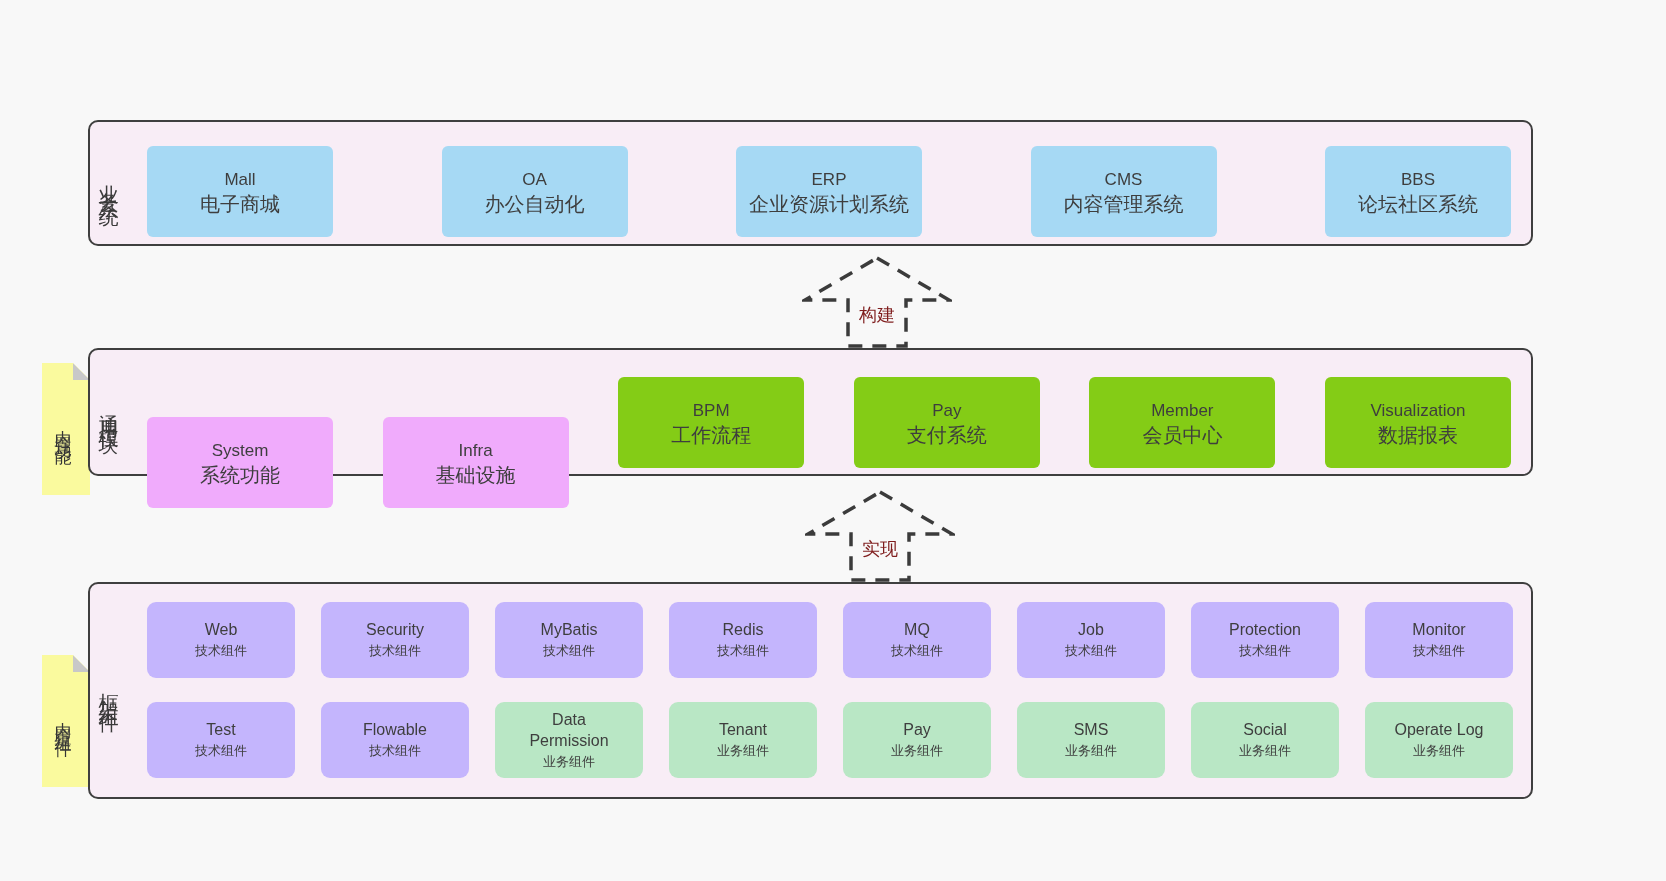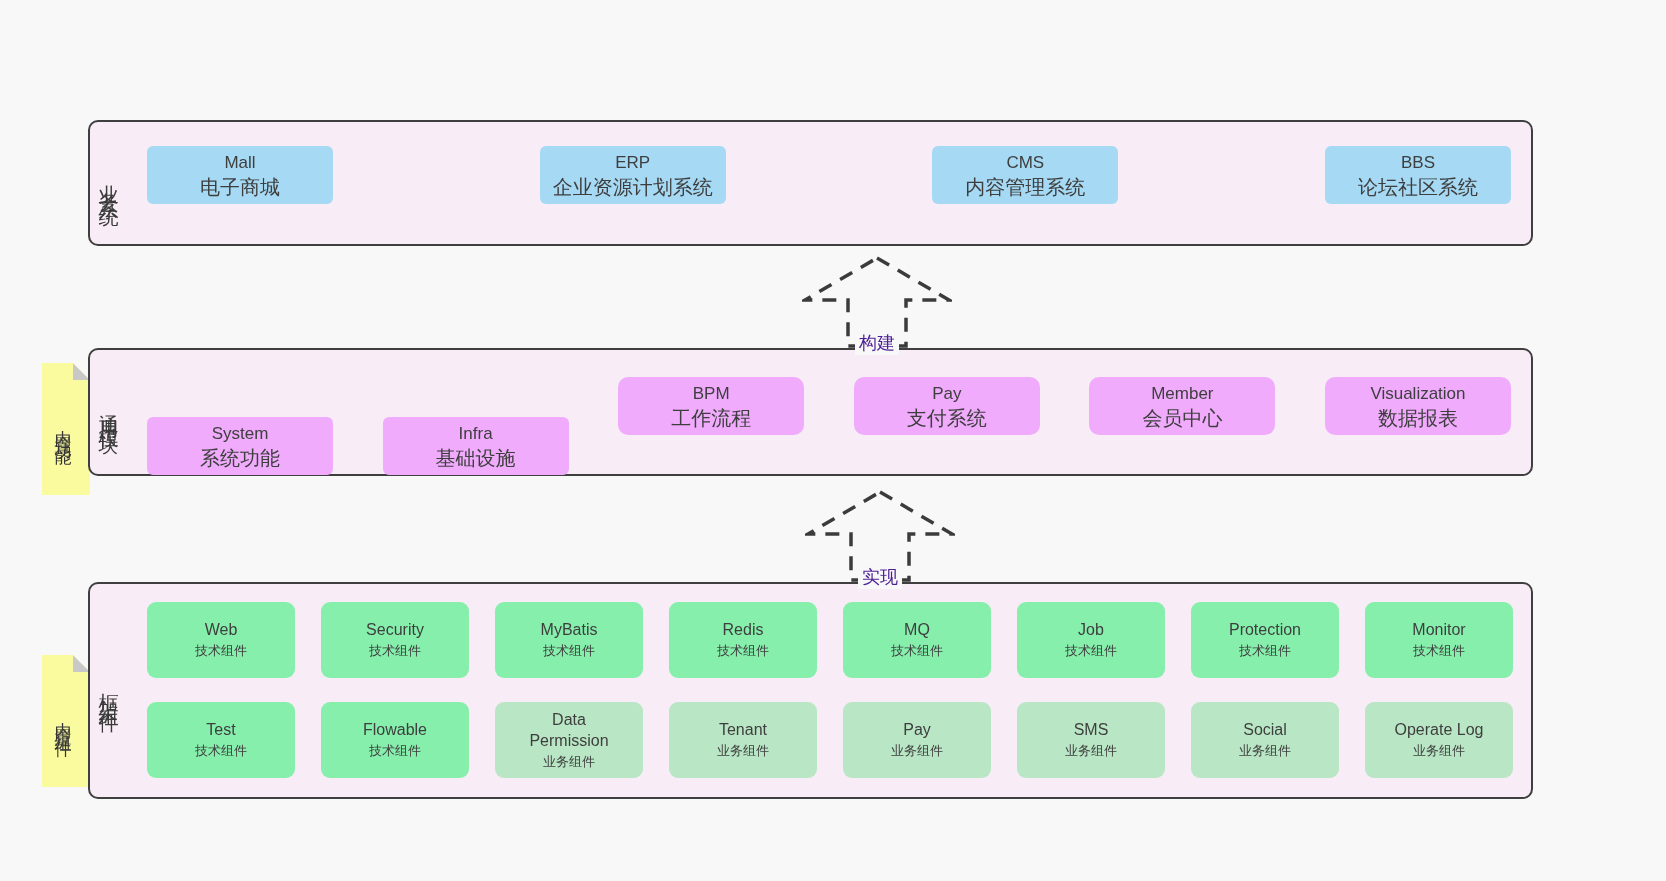--- a/index.html
+++ b/index.html
@@ -39,38 +39,38 @@
     writing-mode:vertical-rl;text-orientation:upright;
     font-size:20px;letter-spacing:7px;color:#3a3a3a;line-height:1;
   }
   .box-row{position:absolute;display:flex;justify-content:space-between;}
 
   
   .box{
     display:flex;flex-direction:column;align-items:center;justify-content:center;
     text-align:center;border-radius:6px;
   }
-  .wide .box{width:186px;height:58px;}
+  .wide .box{width:186px;height:91px;}
   .box .t{font-size:17px;line-height:24px;}
   .box .s{font-size:20px;line-height:24px;}
   .grid .box{width:148px;height:76px;border-radius:9px;}
   .grid .box .t{font-size:16px;line-height:21px;max-width:106px;}
   .grid .box .s{font-size:13px;line-height:21px;}
 
   .blue{background:#a6d9f4;}
   .red{background:#f0abfc;margin-top:40px;}
-  .pink{background:#f0abfc;border-radius:10px;}
-  .green{background:#86efac;}
+  .pink{background:#84cc16;}
+  .green{background:#c4b5fd;}
   .green-light{background:#b9e7c5;}
 
   
   .arrow-wrap{position:absolute;width:150px;height:94px;z-index:2;}
   .arrow-label{
     position:absolute;left:50%;top:48px;transform:translateX(-50%);
-    background:#f8f8f8;padding:0 4px;font-size:18px;color:#4c1d95;white-space:nowrap;margin-top:28px;
+    background:#f8f8f8;padding:0 4px;font-size:18px;color:#7f1d1d;white-space:nowrap;
   }
 </style>
 </head>
 <body>
 
 <div class="canvas">
 
   <div class="sticky" style="left:42px;top:363px;height:132px">
     <span class="fold"></span>
     <span class="sticky-text">内置功能</span>
@@ -79,20 +79,24 @@
     <span class="fold"></span>
     <span class="sticky-text">内置组件</span>
   </div>
 
   <section class="band" style="left:88px;top:120px;width:1441px;height:122px">
     <div class="band-label">业务系统</div>
     <div class="box-row wide" style="left:57px;right:20px;top:24px">
       <div class="box blue">
         <span class="t">Mall</span>
         <span class="s">电子商城</span>
+      </div>
+      <div class="box blue">
+        <span class="t">OA</span>
+        <span class="s">办公自动化</span>
       </div>
       <div class="box blue">
         <span class="t">ERP</span>
         <span class="s">企业资源计划系统</span>
       </div>
       <div class="box blue">
         <span class="t">CMS</span>
         <span class="s">内容管理系统</span>
       </div>
       <div class="box blue">

